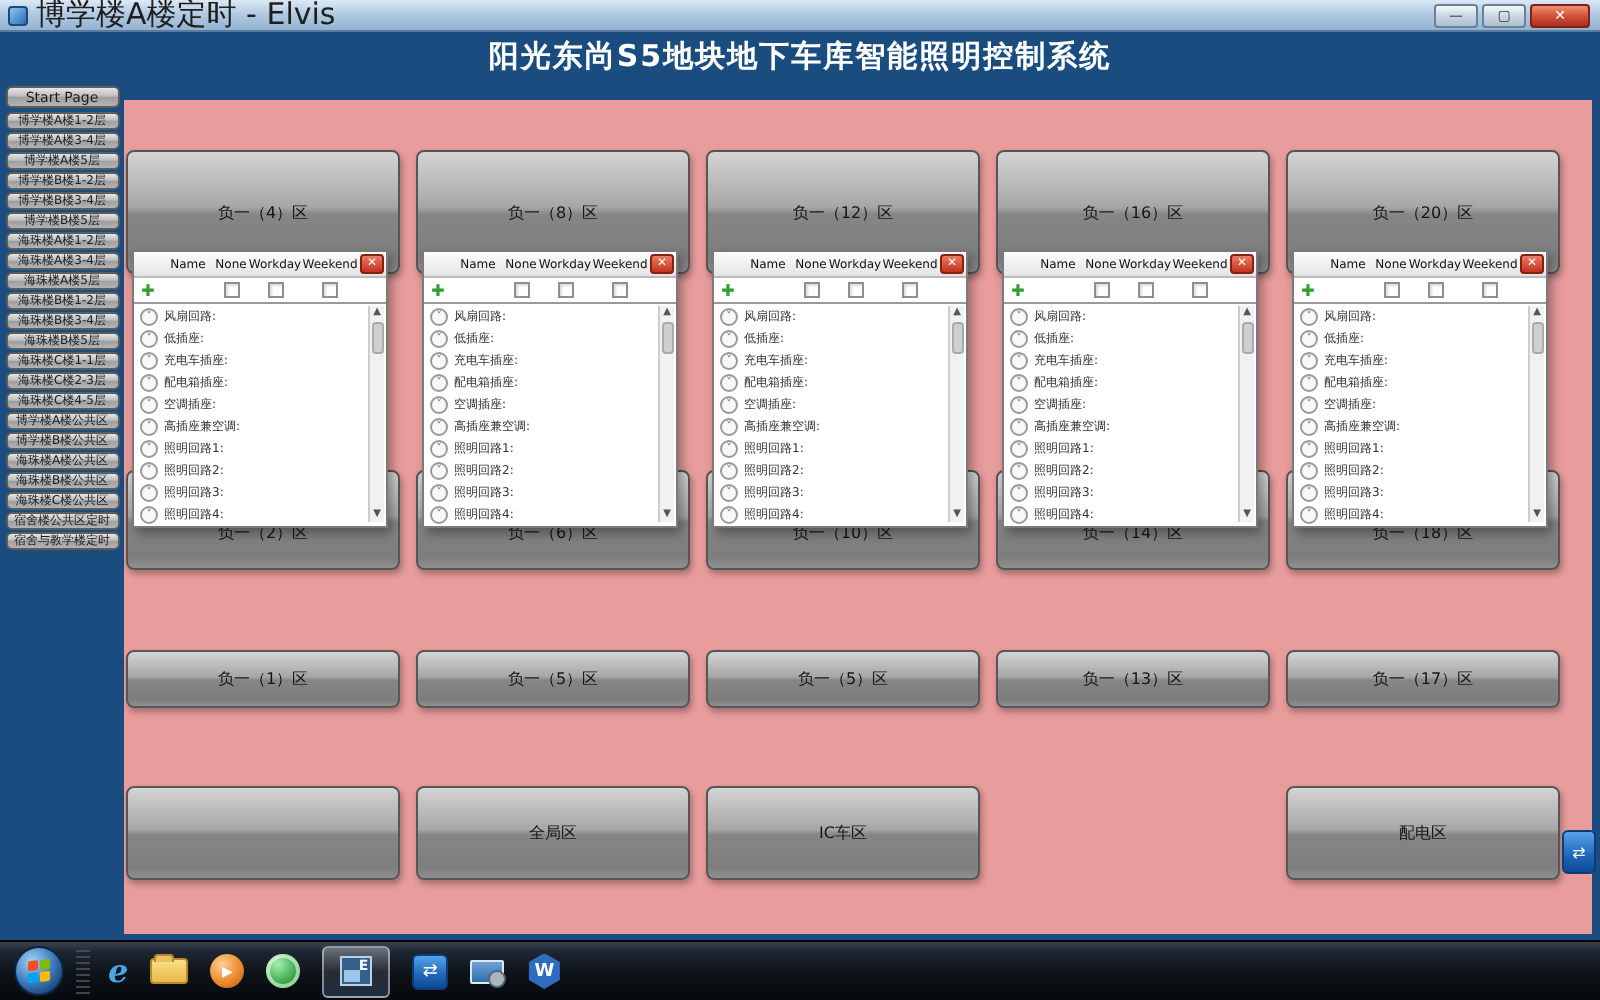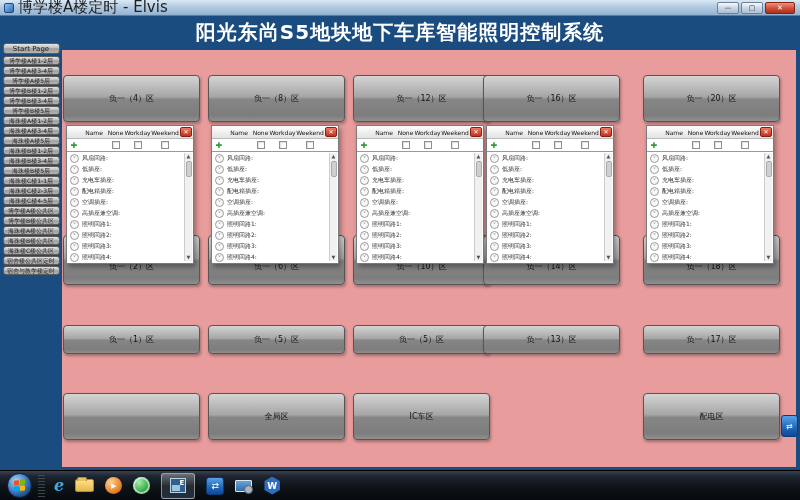--- a/index.html
+++ b/index.html
@@ -16,38 +16,38 @@
   .winbtns { margin-left:auto; display:flex; gap:2px; padding-right:2px; }
   .wbtn { width:22px; height:12px; border:1px solid #6b7f96; border-radius:2px; font-size:7px;
     line-height:10px; text-align:center; color:#333;
     background:linear-gradient(#f6fafd,#c9d6e4 50%,#afc0d1); }
   .wbtn.close { width:30px; color:#fff; border-color:#7e2418;
     background:linear-gradient(#f09078,#d4513a 50%,#a93021); }
 
   
   .appbody { position:absolute; top:16px; left:0; right:0; bottom:30px; background:var(--header-bg,#1a4c80); }
   .appheader { position:absolute; top:3px; left:0; right:0; text-align:center; color:#fff;
-    font-size:20px; font-weight:bold; letter-spacing:1px; }
+    font-size:15px; font-weight:bold; letter-spacing:1px; }
 
   
   .sidebar { position:absolute; top:27px; left:1px; width:60px; }
   .gbtn { background:linear-gradient(#e6e6e6,#bdbdbd 45%,#9e9e9e 52%,#b4b4b4);
     border:1px solid #5c5c5c; border-radius:3px; color:#1d1d1d; cursor:pointer; }
   .startpage-btn { display:block; width:57px; height:11px; margin:0 auto 2px; font-size:7px; line-height:8px; }
   .sbtn { display:block; width:57px; height:9px; margin:0 auto 1px; font-size:6px; line-height:6px;
     overflow:hidden; white-space:nowrap; padding:0 1px; }
 
   
   .main-pink { position:absolute; left:62px; top:34px; width:734px; height:417px; background:var(--content-bg,#e89c9c); }
   .zone-col { position:absolute; top:0; width:137px; height:100%; }
   .zbtn { position:absolute; left:0; width:137px; display:flex; align-items:center; justify-content:center;
     background:linear-gradient(#d4d4d4,#a6a6a6 46%,#868686 52%,#7d7d7d 88%,#909090);
     border:1px solid #565656; border-radius:4px; color:#151515; font-size:8px;
     box-shadow:1px 2px 3px rgba(0,0,0,.3); cursor:pointer; }
-  .zbtn.top   { top:25px;  height:47px; z-index:1; }
+  .zbtn.top   { top:25px;  height:62px; z-index:1; }
   .zbtn.under { top:185px; height:50px; z-index:1; align-items:flex-end; padding-bottom:12px; }
   .zbtn.mid   { top:275px; height:29px; }
   .zbtn.bot   { top:343px; height:47px; }
 
   
   .panel { position:absolute; left:3px; top:75px; width:128px; height:139px; background:#fff;
     border:1px solid #7a7a7a; box-shadow:2px 3px 5px rgba(0,0,0,.35); z-index:2; }
   .thead { display:flex; align-items:center; height:13px; font-size:6px; color:#111;
     background:linear-gradient(#fdfdfd,#e3e3e3); border-bottom:1px solid #bbb; }
   .col-icon { width:14px; flex:0 0 14px; }
@@ -411,21 +411,21 @@
       <div class="vscroll">
         <span class="sarrow up">▲</span>
         <span class="sthumb"></span>
         <span class="sarrow down">▼</span>
       </div>
     </div>
     <button class="zbtn mid">负一（5）区</button>
     <button class="zbtn bot">IC车区</button>
   </div>
 
-  <div class="zone-col" style="left: 421px;">
+  <div class="zone-col" style="left: 436px;">
     <button class="zbtn top">负一（16）区</button>
     <button class="zbtn under">负一（14）区</button>
     <div class="panel">
       <div class="thead">
         <span class="col-icon"></span>
         <span class="col-name">Name</span>
         <span class="col-none">None</span>
         <span class="col-workday">Workday</span>
         <span class="col-weekend">Weekend</span>
         <button class="tclose">✕</button>

